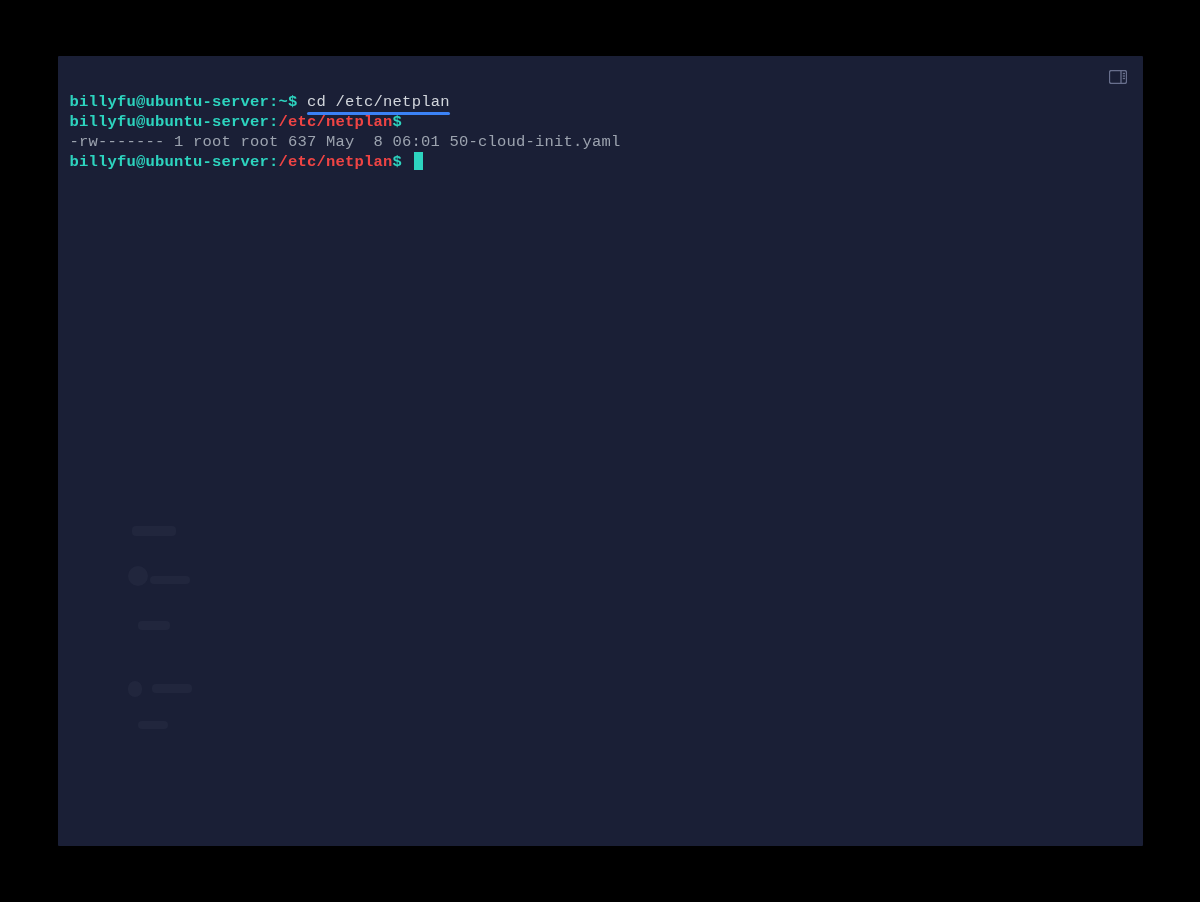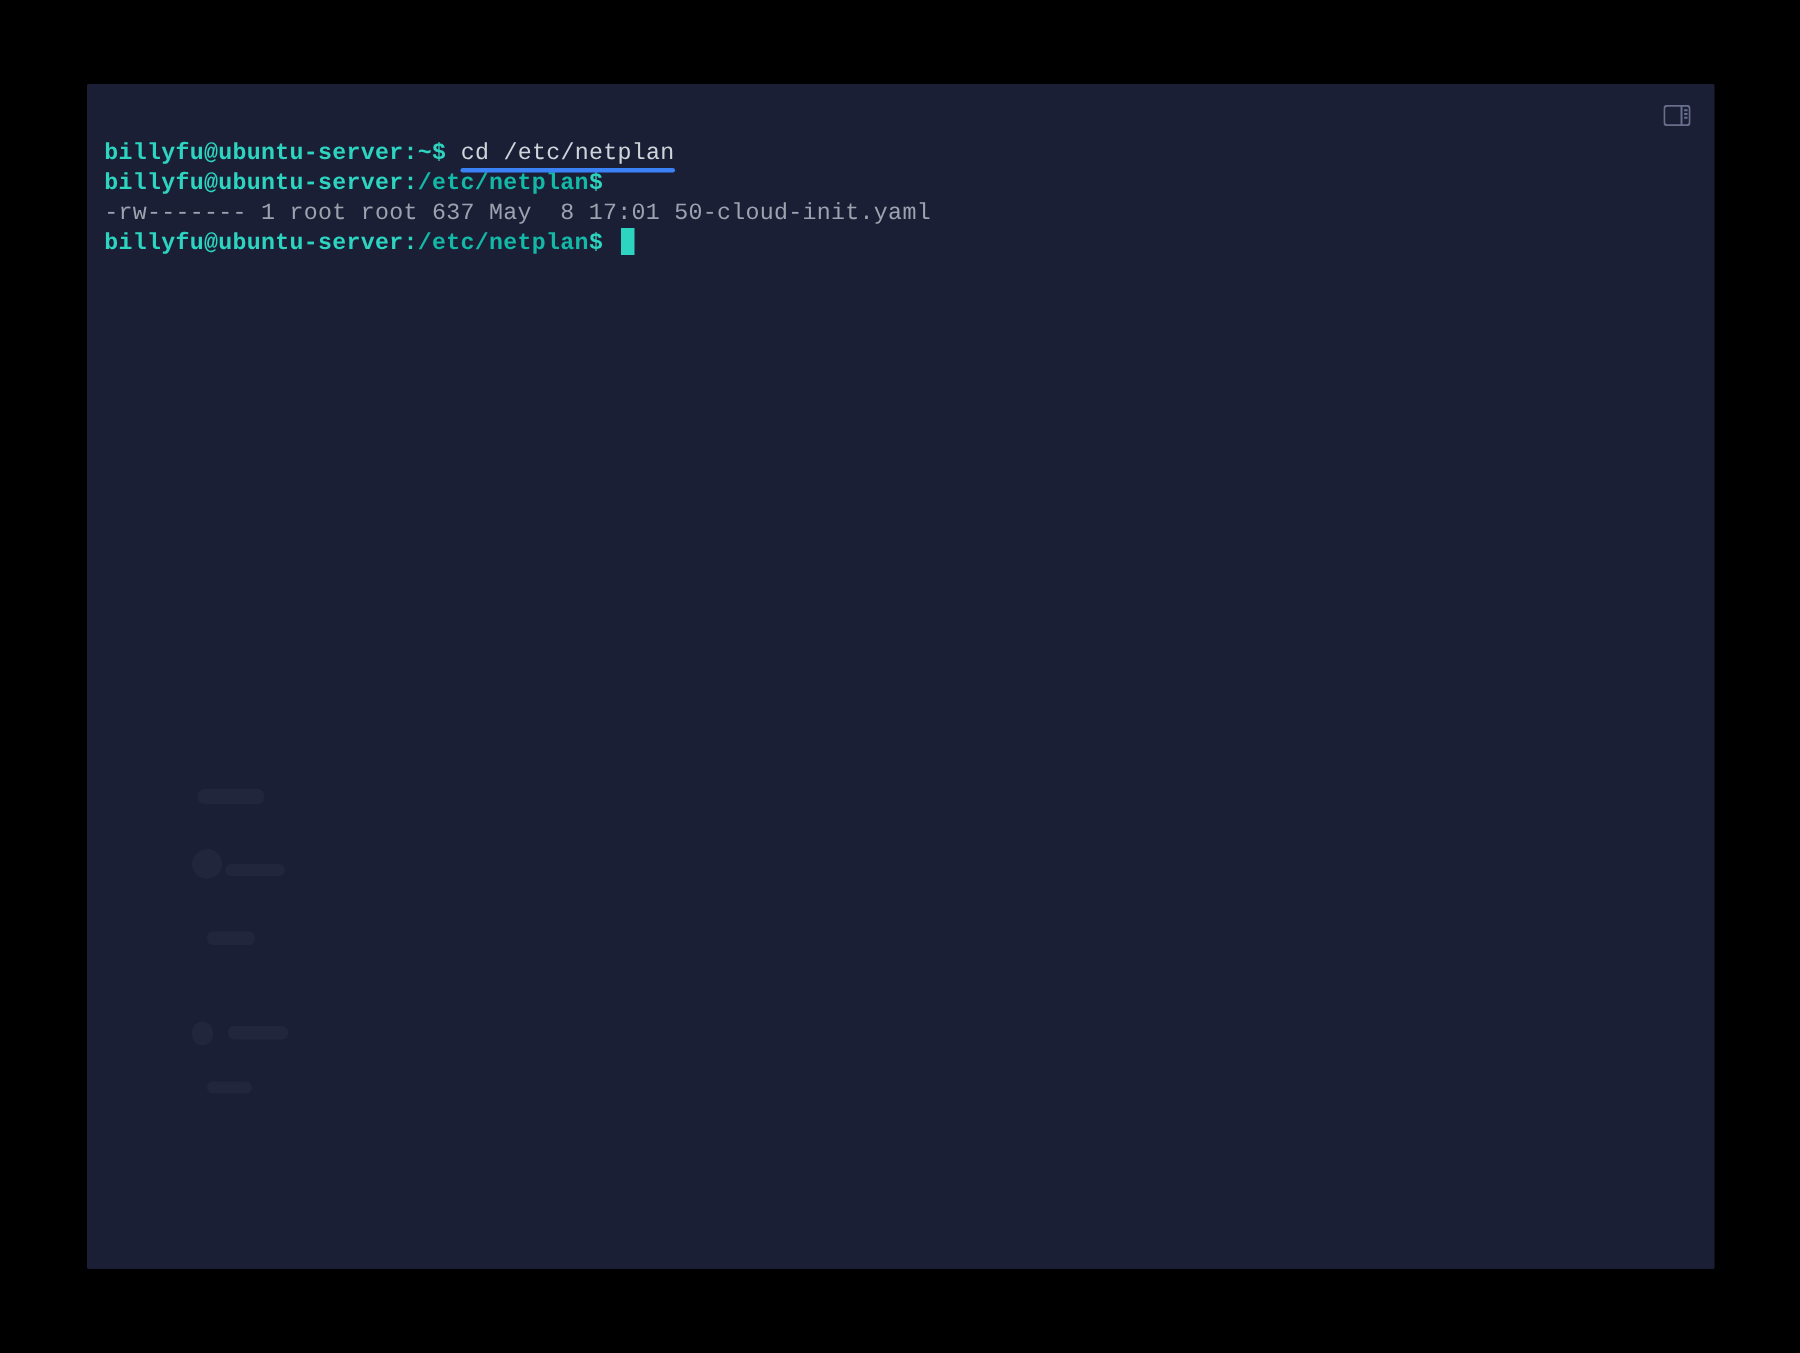--- a/index.html
+++ b/index.html
@@ -34,21 +34,21 @@
       font-size: 15.5px;
       line-height: 1.3;
       letter-spacing: 0.2px;
     }
     .line {
       white-space: pre;
       display: block;
     }
     .prompt-user { color: #2dd4bf; font-weight: 600; }
     .prompt-colon { color: #2dd4bf; font-weight: 600; }
-    .prompt-path { color: #14b8a6; font-weight: 600; }
+    .prompt-path { color: #ef4444; font-weight: 600; }
     .prompt-tilde { color: #2dd4bf; font-weight: 600; }
     .prompt-dollar { color: #2dd4bf; font-weight: 600; }
     .command { color: #d1d5db; }
     .output { color: #9ca3af; }
     .underline-annot {
       display: inline-block;
       position: relative;
     }
     .underline-annot::after {
       content: '';
@@ -99,21 +99,21 @@
   </div>
 
   <div class="terminal-content">
 
     <span class="line"><span class="prompt-user">billyfu@ubuntu-server</span><span class="prompt-colon">:</span><span class="prompt-tilde">~</span><span class="prompt-dollar">$</span><span class="command"> <span class="underline-annot">cd /etc/netplan</span></span></span>
 
     <span class="line"><span class="prompt-user">billyfu@ubuntu-server</span><span class="prompt-colon">:</span><span class="prompt-path">/etc/netplan</span><span class="prompt-dollar">$</span></span>
 
 
 
-    <span class="line output">-rw------- 1 root root 637 May  8 17:01 50-cloud-init.yaml</span>
+    <span class="line output">-rw------- 1 root root 637 May  8 06:01 50-cloud-init.yaml</span>
 
     <span class="line"><span class="prompt-user">billyfu@ubuntu-server</span><span class="prompt-colon">:</span><span class="prompt-path">/etc/netplan</span><span class="prompt-dollar">$</span><span class="command"> </span><span class="cursor"></span></span>
 
   </div>
 
   <div class="faint-shapes">
     <div class="faint-blob" style="left:4px; top:0px; width:44px; height:10px;"></div>
     <div class="faint-blob" style="left:0px; top:40px; width:20px; height:20px; border-radius:10px;"></div>
     <div class="faint-blob" style="left:22px; top:50px; width:40px; height:8px;"></div>
     <div class="faint-blob" style="left:10px; top:95px; width:32px; height:9px;"></div>

